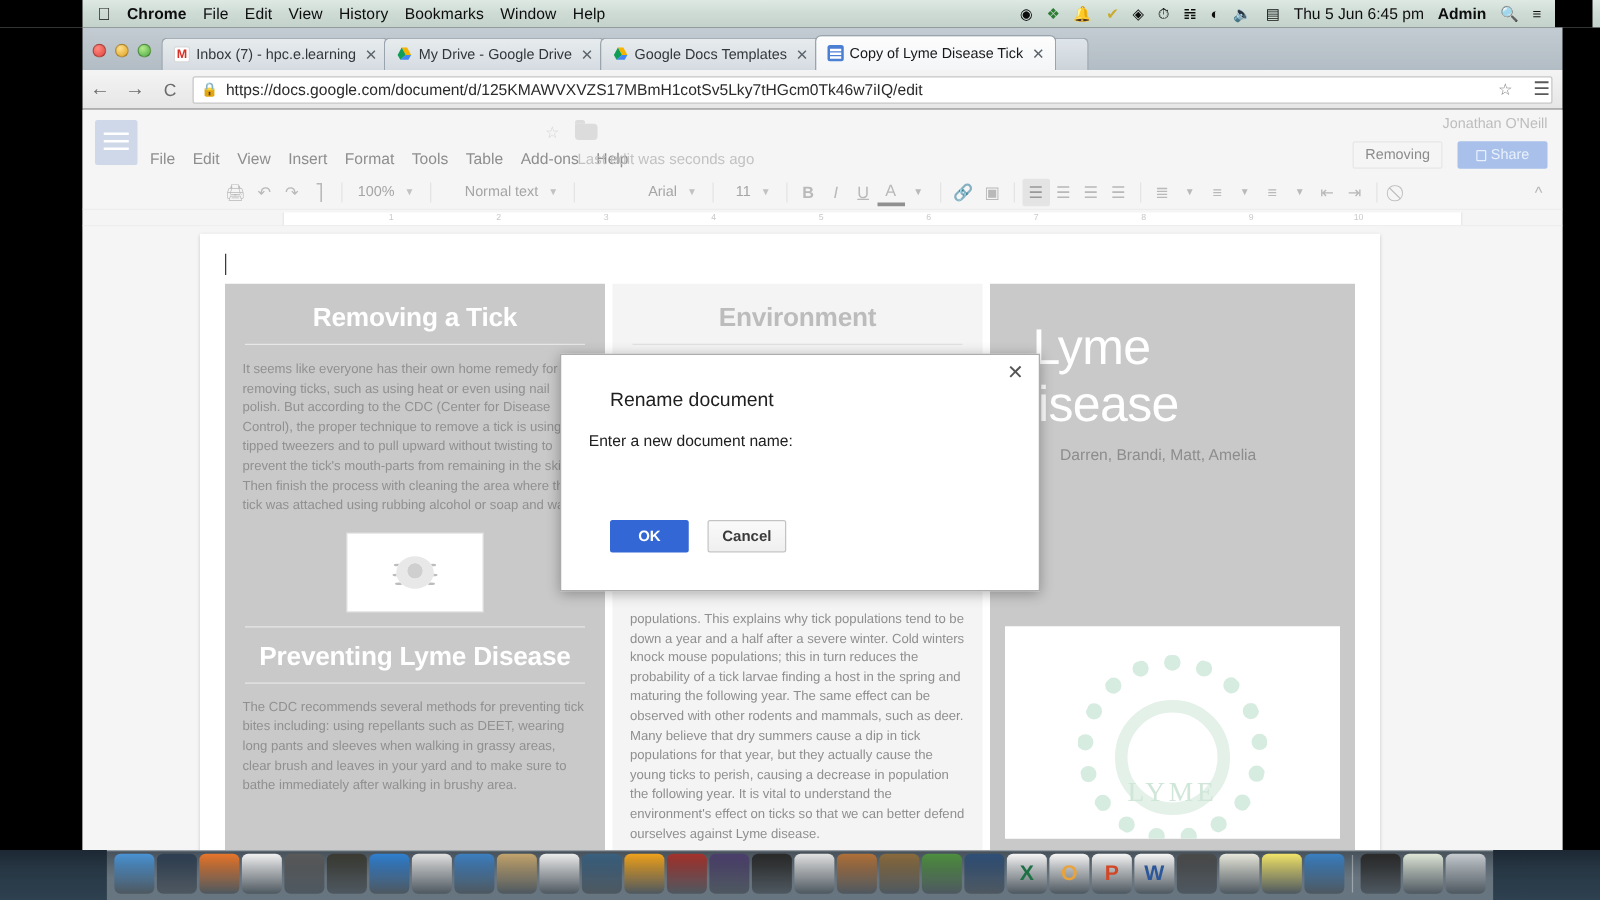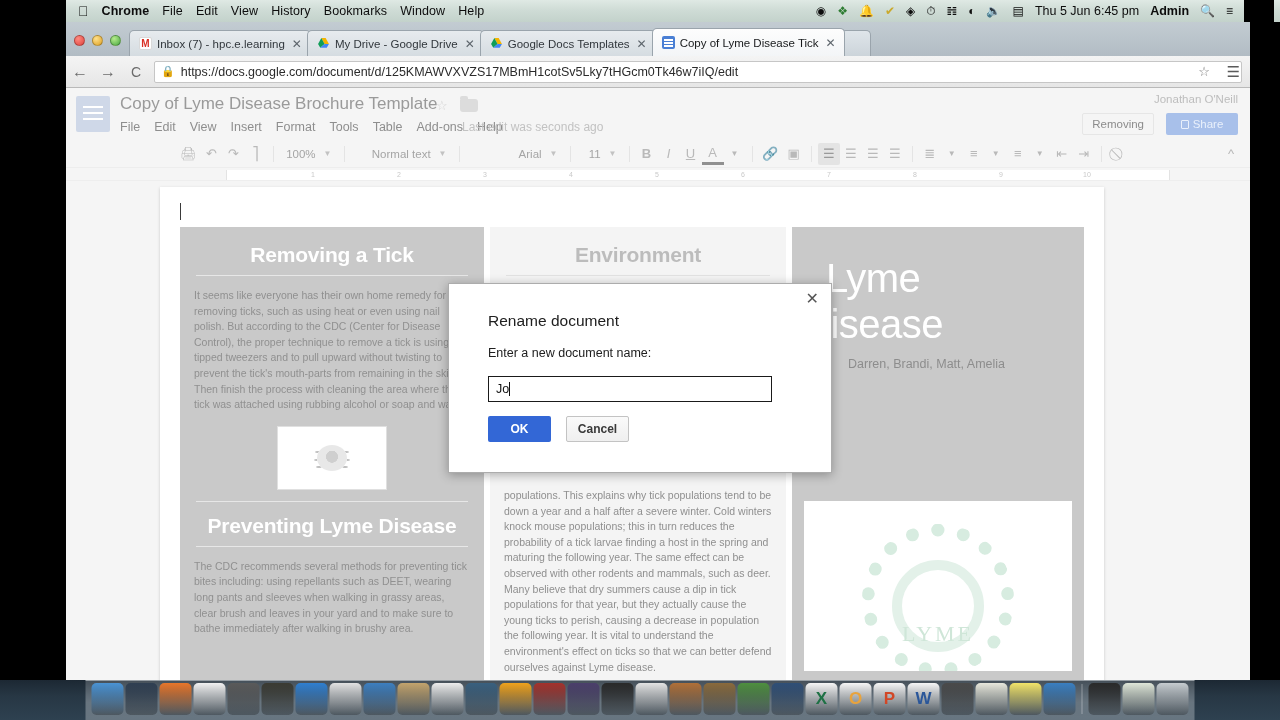--- a/index.html
+++ b/index.html
@@ -209,21 +209,21 @@
 
   
   .modal-wrap { position:absolute; left:0; top:0; width:1280px; height:720px; }
   .modal {
     position:absolute; left:448px; top:283px; width:384px; height:190px;
     background:#fff; border:1px solid #acacac;
     box-shadow:0 2px 10px rgba(0,0,0,.3);
   }
   .modal-close { position:absolute; right:12px; top:7px; font-size:16px; color:#555; line-height:1; }
   .modal-title { position:absolute; left:39px; top:28px; font-size:15.5px; color:#202020; }
-  .modal-label { position:absolute; left:39px; top:62px; font-size:12.5px; color:#202020; }
+  .modal-label { position:absolute; left:22px; top:62px; font-size:12.5px; color:#202020; }
   .modal-input {
     position:absolute; left:39px; top:92px; width:284px; height:26px;
     border:1px solid #1a1a1a; background:#fff;
     font-size:12.5px; color:#111; padding:0 7px; display:flex; align-items:center;
   }
   .modal-input .val { position:relative; }
   .modal-input .cur { display:inline-block; width:1px; height:14px; background:#111; vertical-align:-2px; margin-left:0px; }
   .btn-ok {
     position:absolute; left:39px; top:132px; width:63px; height:26px;
     background:#3367d6; color:#fff; font-size:12px; font-weight:bold;
@@ -347,21 +347,20 @@
         <span>https://docs.google.com/document/d/125KMAWVXVZS17MBmH1cotSv5Lky7tHGcm0Tk46w7iIQ/edit</span>
       </div>
       <span class="star">☆</span>
       <span class="hamburger">☰</span>
     </div>
 
     <div class="docsapp">
 
       <div class="docs-head">
         <div class="docs-logo"></div>
-        <div class="doctitle">Copy of Lyme Disease Brochure Template</div>
         <div class="star-doc">☆</div>
         <div class="folder-doc"></div>
         <div class="menus">
           <span>File</span>
           <span>Edit</span>
           <span>View</span>
           <span>Insert</span>
           <span>Format</span>
           <span>Tools</span>
           <span>Table</span>
@@ -486,24 +485,20 @@
       </div>
 
     </div>
   </div>
 
   <div class="modal-wrap">
     <div class="modal">
       <div class="modal-close">✕</div>
       <div class="modal-title">Rename document</div>
       <div class="modal-label">Enter a new document name:</div>
-      <div class="modal-input">
-        <span class="val">Jo</span>
-          <span class="cur"></span>
-      </div>
       <div class="btn-ok">OK</div>
       <div class="btn-cancel">Cancel</div>
     </div>
   </div>
 
   <div class="dockarea">
     <div class="dock" id="dock">
         <div class="app" style="background: linear-gradient(rgb(74, 147, 212), rgba(0, 0, 0, 0.25));"></div>
         <div class="app" style="background: linear-gradient(rgb(47, 63, 82), rgba(0, 0, 0, 0.25));"></div>
         <div class="app" style="background: linear-gradient(rgb(232, 118, 42), rgba(0, 0, 0, 0.25));"></div>

